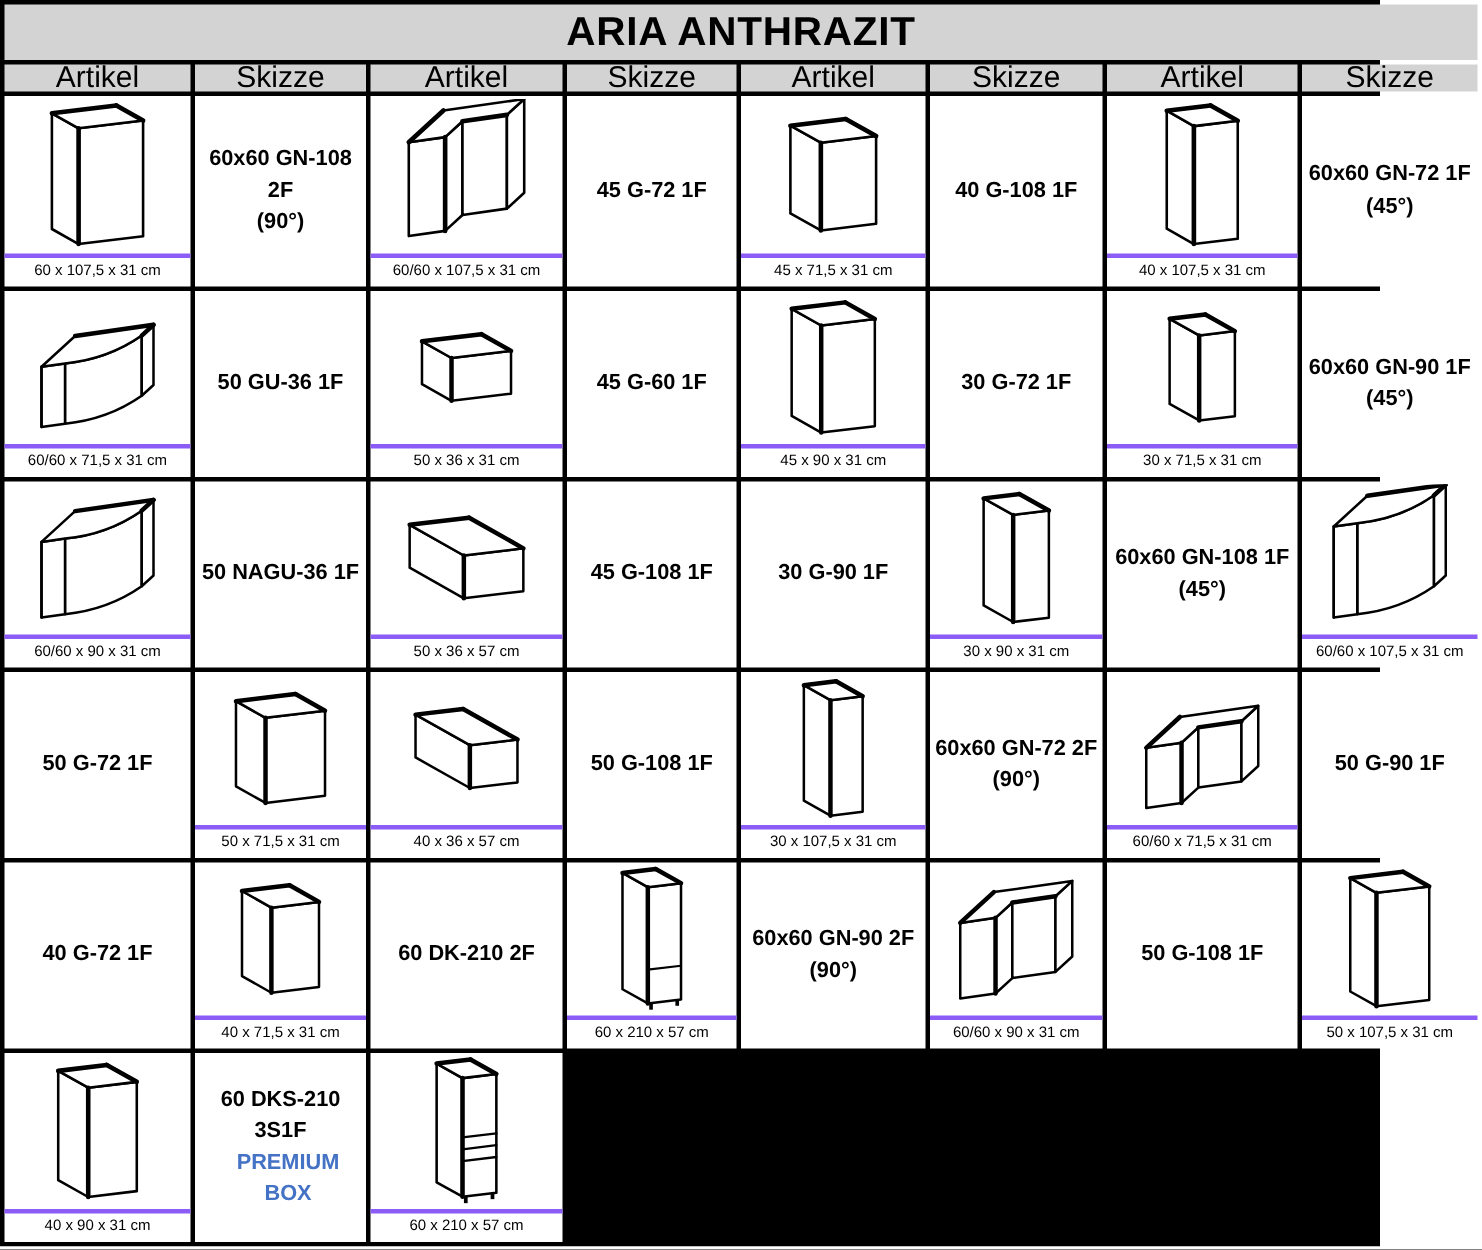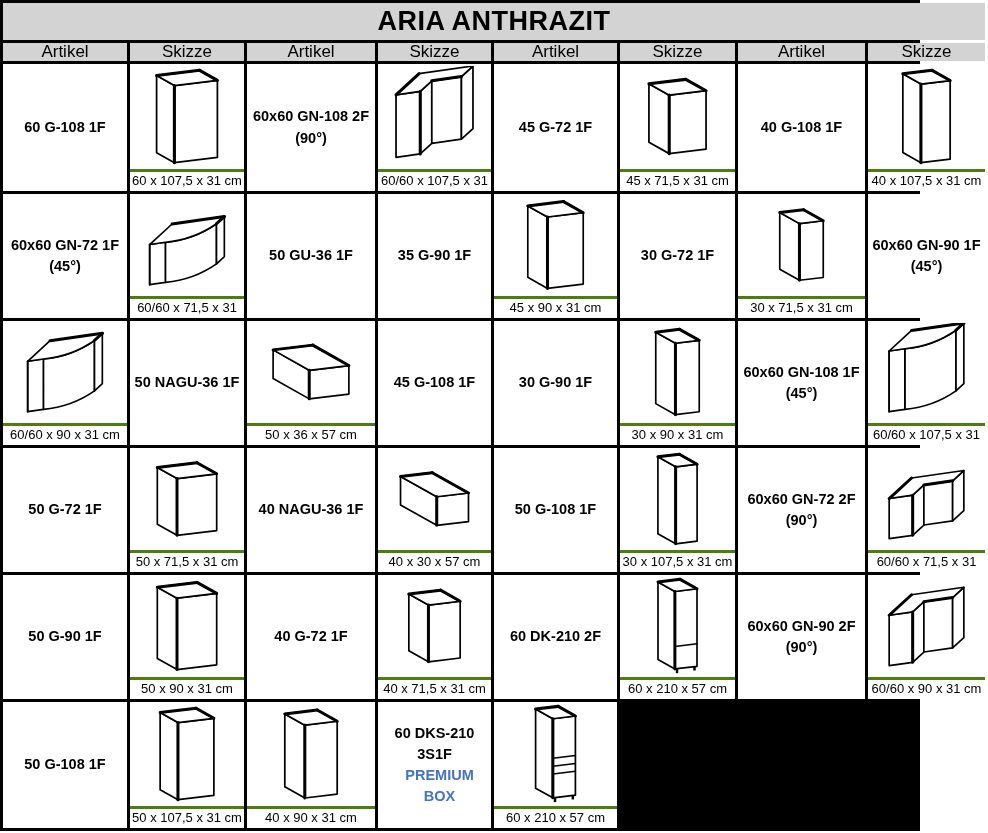--- a/index.html
+++ b/index.html
@@ -16,62 +16,59 @@
   }
   .title{
     grid-column:1 / -1;
     background:#d3d3d3;
     display:flex;align-items:center;justify-content:center;
     font-size:27px;font-weight:bold;letter-spacing:0.5px;
   }
   .hdr{
     background:#d3d3d3;
     display:flex;align-items:center;justify-content:center;
-    font-size:17px;
+    font-size:20px;
   }
   .acell{
     background:#fff;
     display:flex;flex-direction:column;align-items:center;justify-content:center;
     text-align:center;
     font-weight:bold;font-size:14.5px;line-height:1.45;
     padding:2px;
   }
   .acell .premium{color:#4472c4;padding-left:10px;}
   .scell{
     background:#fff;
     display:flex;flex-direction:column;
   }
   .sketch{
     flex:1;display:flex;align-items:center;justify-content:center;
     padding:2px 4px;min-height:0;
   }
   .sketch svg{width:100%;height:100%;}
   .dim{
-    border-top:3px solid #4d7c0f;
+    border-top:3px solid #8b5cf6;
     height:19px;line-height:18px;
-    text-align:center;font-size:13px;
+    text-align:center;font-size:10px;
     flex:0 0 auto;
   }
 </style>
 </head>
 <body>
 
 <div id="catalog">
   <div class="title">ARIA ANTHRAZIT</div>
 <div class="hdr">Artikel</div>
     <div class="hdr">Skizze</div>
     <div class="hdr">Artikel</div>
     <div class="hdr">Skizze</div>
     <div class="hdr">Artikel</div>
     <div class="hdr">Skizze</div>
     <div class="hdr">Artikel</div>
     <div class="hdr">Skizze</div>
-    <div class="acell">
-      <span>60 G-108 1F</span>
-    </div>
     <div class="scell">
       <div class="sketch">
         <svg viewBox="0 0 100 105" preserveAspectRatio="xMidYMid meet">
           <polygon points="18.4,90.1 36.9,100.5 36.9,20.3 18.4,9.9" fill="#fff" stroke="#000" stroke-width="1.8" stroke-linejoin="round"></polygon>
           <polygon points="36.9,100.5 81.6,95.1 81.6,14.9 36.9,20.3" fill="#fff" stroke="#000" stroke-width="1.8" stroke-linejoin="round"></polygon>
           <polygon points="36.9,20.3 81.6,14.9 63.1,4.5 18.4,9.9" fill="#fff" stroke="#000" stroke-width="1.8" stroke-linejoin="round"></polygon>
           <line x1="36.9" y1="20.3" x2="36.9" y2="100.5" stroke="#000" stroke-width="3.2" stroke-linecap="round"></line>
           <line x1="81.6" y1="14.9" x2="63.1" y2="4.5" stroke="#000" stroke-width="3.2" stroke-linecap="round"></line>
           <line x1="63.1" y1="4.5" x2="18.4" y2="9.9" stroke="#000" stroke-width="3.2" stroke-linecap="round"></line>
         </svg>
@@ -143,22 +140,35 @@
           <line x1="81.6" y1="29.7" x2="90.0" y2="22.0" stroke="#000" stroke-width="3.2" stroke-linecap="round"></line>
           <line x1="90.0" y1="22.0" x2="34.0" y2="30.0" stroke="#000" stroke-width="3.2" stroke-linecap="round"></line>
           <line x1="10.0" y1="52.0" x2="10.0" y2="95.0" stroke="#000" stroke-width="1.8" stroke-linecap="round"></line>
         </svg>
       </div>
       <div class="dim">60/60 x 71,5 x 31 cm</div>
     </div>
     <div class="acell">
       <span>50 GU-36 1F</span>
     </div>
-    <div class="acell">
-      <span>35 G-90 1F</span>
+    <div class="scell">
+      <div class="sketch">
+        <svg viewBox="0 0 100 105" preserveAspectRatio="xMidYMid meet">
+          <polygon points="18.2,64.4 39.3,76.3 39.3,45.7 18.2,33.8" fill="#fff" stroke="#000" stroke-width="1.8" stroke-linejoin="round"></polygon>
+          <polygon points="39.3,76.3 81.8,71.2 81.8,40.6 39.3,45.7" fill="#fff" stroke="#000" stroke-width="1.8" stroke-linejoin="round"></polygon>
+          <polygon points="39.3,45.7 81.8,40.6 60.7,28.7 18.2,33.8" fill="#fff" stroke="#000" stroke-width="1.8" stroke-linejoin="round"></polygon>
+          <line x1="39.3" y1="45.7" x2="39.3" y2="76.3" stroke="#000" stroke-width="3.2" stroke-linecap="round"></line>
+          <line x1="81.8" y1="40.6" x2="60.7" y2="28.7" stroke="#000" stroke-width="3.2" stroke-linecap="round"></line>
+          <line x1="60.7" y1="28.7" x2="18.2" y2="33.8" stroke="#000" stroke-width="3.2" stroke-linecap="round"></line>
+        </svg>
+      </div>
+      <div class="dim">50 x 36 x 31 cm</div>
+    </div>
+    <div class="acell">
+      <span>45 G-60 1F</span>
     </div>
     <div class="scell">
       <div class="sketch">
         <svg viewBox="0 0 100 105" preserveAspectRatio="xMidYMid meet">
           <polygon points="20.3,87.1 41.4,99.0 41.4,22.5 20.3,10.6" fill="#fff" stroke="#000" stroke-width="1.8" stroke-linejoin="round"></polygon>
           <polygon points="41.4,99.0 79.7,94.4 79.7,17.9 41.4,22.5" fill="#fff" stroke="#000" stroke-width="1.8" stroke-linejoin="round"></polygon>
           <polygon points="41.4,22.5 79.7,17.9 58.6,6.0 20.3,10.6" fill="#fff" stroke="#000" stroke-width="1.8" stroke-linejoin="round"></polygon>
           <line x1="41.4" y1="22.5" x2="41.4" y2="99.0" stroke="#000" stroke-width="3.2" stroke-linecap="round"></line>
           <line x1="79.7" y1="17.9" x2="58.6" y2="6.0" stroke="#000" stroke-width="3.2" stroke-linecap="round"></line>
           <line x1="58.6" y1="6.0" x2="20.3" y2="10.6" stroke="#000" stroke-width="3.2" stroke-linecap="round"></line>
@@ -262,35 +272,32 @@
           <polygon points="18.2,79.5 39.3,91.4 39.3,30.6 18.2,18.7" fill="#fff" stroke="#000" stroke-width="1.8" stroke-linejoin="round"></polygon>
           <polygon points="39.3,91.4 81.8,86.3 81.8,25.5 39.3,30.6" fill="#fff" stroke="#000" stroke-width="1.8" stroke-linejoin="round"></polygon>
           <polygon points="39.3,30.6 81.8,25.5 60.7,13.6 18.2,18.7" fill="#fff" stroke="#000" stroke-width="1.8" stroke-linejoin="round"></polygon>
           <line x1="39.3" y1="30.6" x2="39.3" y2="91.4" stroke="#000" stroke-width="3.2" stroke-linecap="round"></line>
           <line x1="81.8" y1="25.5" x2="60.7" y2="13.6" stroke="#000" stroke-width="3.2" stroke-linecap="round"></line>
           <line x1="60.7" y1="13.6" x2="18.2" y2="18.7" stroke="#000" stroke-width="3.2" stroke-linecap="round"></line>
         </svg>
       </div>
       <div class="dim">50 x 71,5 x 31 cm</div>
     </div>
-    <div class="acell">
-      <span>40 NAGU-36 1F</span>
-    </div>
     <div class="scell">
       <div class="sketch">
         <svg viewBox="0 0 100 105" preserveAspectRatio="xMidYMid meet">
           <polygon points="13.6,58.9 52.4,80.7 52.4,50.1 13.6,28.3" fill="#fff" stroke="#000" stroke-width="1.8" stroke-linejoin="round"></polygon>
           <polygon points="52.4,80.7 86.4,76.7 86.4,46.1 52.4,50.1" fill="#fff" stroke="#000" stroke-width="1.8" stroke-linejoin="round"></polygon>
           <polygon points="52.4,50.1 86.4,46.1 47.6,24.3 13.6,28.3" fill="#fff" stroke="#000" stroke-width="1.8" stroke-linejoin="round"></polygon>
           <line x1="52.4" y1="50.1" x2="52.4" y2="80.7" stroke="#000" stroke-width="3.2" stroke-linecap="round"></line>
           <line x1="86.4" y1="46.1" x2="47.6" y2="24.3" stroke="#000" stroke-width="3.2" stroke-linecap="round"></line>
           <line x1="47.6" y1="24.3" x2="13.6" y2="28.3" stroke="#000" stroke-width="3.2" stroke-linecap="round"></line>
         </svg>
       </div>
-      <div class="dim">40 x 30 x 57 cm</div>
+      <div class="dim">40 x 36 x 57 cm</div>
     </div>
     <div class="acell">
       <span>50 G-108 1F</span>
     </div>
     <div class="scell">
       <div class="sketch">
         <svg viewBox="0 0 100 105" preserveAspectRatio="xMidYMid meet">
           <polygon points="29.0,89.8 48.0,100.5 48.0,18.0 29.0,7.3" fill="#fff" stroke="#000" stroke-width="1.8" stroke-linejoin="round"></polygon>
           <polygon points="48.0,100.5 71.0,97.7 71.0,15.2 48.0,18.0" fill="#fff" stroke="#000" stroke-width="1.8" stroke-linejoin="round"></polygon>
           <polygon points="48.0,18.0 71.0,15.2 52.0,4.5 29.0,7.3" fill="#fff" stroke="#000" stroke-width="1.8" stroke-linejoin="round"></polygon>
@@ -315,33 +322,20 @@
           <polygon points="10.0,52.0 35.2,48.4 47.2,37.4 78.0,33.0 90.0,22.0 34.0,30.0" fill="#fff" stroke="#000" stroke-width="1.8" stroke-linejoin="round"></polygon>
           <line x1="35.2" y1="48.4" x2="35.2" y2="91.4" stroke="#000" stroke-width="3.2" stroke-linecap="round"></line>
           <line x1="10.0" y1="52.0" x2="34.0" y2="30.0" stroke="#000" stroke-width="3.2" stroke-linecap="round"></line>
           <line x1="47.2" y1="37.4" x2="78.0" y2="33.0" stroke="#000" stroke-width="3.2" stroke-linecap="round"></line>
         </svg>
       </div>
       <div class="dim">60/60 x 71,5 x 31 cm</div>
     </div>
     <div class="acell">
       <span>50 G-90 1F</span>
-    </div>
-    <div class="scell">
-      <div class="sketch">
-        <svg viewBox="0 0 100 105" preserveAspectRatio="xMidYMid meet">
-          <polygon points="18.2,87.4 39.3,99.2 39.3,22.7 18.2,10.9" fill="#fff" stroke="#000" stroke-width="1.8" stroke-linejoin="round"></polygon>
-          <polygon points="39.3,99.2 81.8,94.1 81.8,17.6 39.3,22.7" fill="#fff" stroke="#000" stroke-width="1.8" stroke-linejoin="round"></polygon>
-          <polygon points="39.3,22.7 81.8,17.6 60.7,5.8 18.2,10.9" fill="#fff" stroke="#000" stroke-width="1.8" stroke-linejoin="round"></polygon>
-          <line x1="39.3" y1="22.7" x2="39.3" y2="99.2" stroke="#000" stroke-width="3.2" stroke-linecap="round"></line>
-          <line x1="81.8" y1="17.6" x2="60.7" y2="5.8" stroke="#000" stroke-width="3.2" stroke-linecap="round"></line>
-          <line x1="60.7" y1="5.8" x2="18.2" y2="10.9" stroke="#000" stroke-width="3.2" stroke-linecap="round"></line>
-        </svg>
-      </div>
-      <div class="dim">50 x 90 x 31 cm</div>
     </div>
     <div class="acell">
       <span>40 G-72 1F</span>
     </div>
     <div class="scell">
       <div class="sketch">
         <svg viewBox="0 0 100 105" preserveAspectRatio="xMidYMid meet">
           <polygon points="22.5,79.0 43.5,90.9 43.5,30.1 22.5,18.2" fill="#fff" stroke="#000" stroke-width="1.8" stroke-linejoin="round"></polygon>
           <polygon points="43.5,90.9 77.5,86.8 77.5,26.0 43.5,30.1" fill="#fff" stroke="#000" stroke-width="1.8" stroke-linejoin="round"></polygon>
           <polygon points="43.5,30.1 77.5,26.0 56.5,14.1 22.5,18.2" fill="#fff" stroke="#000" stroke-width="1.8" stroke-linejoin="round"></polygon>

